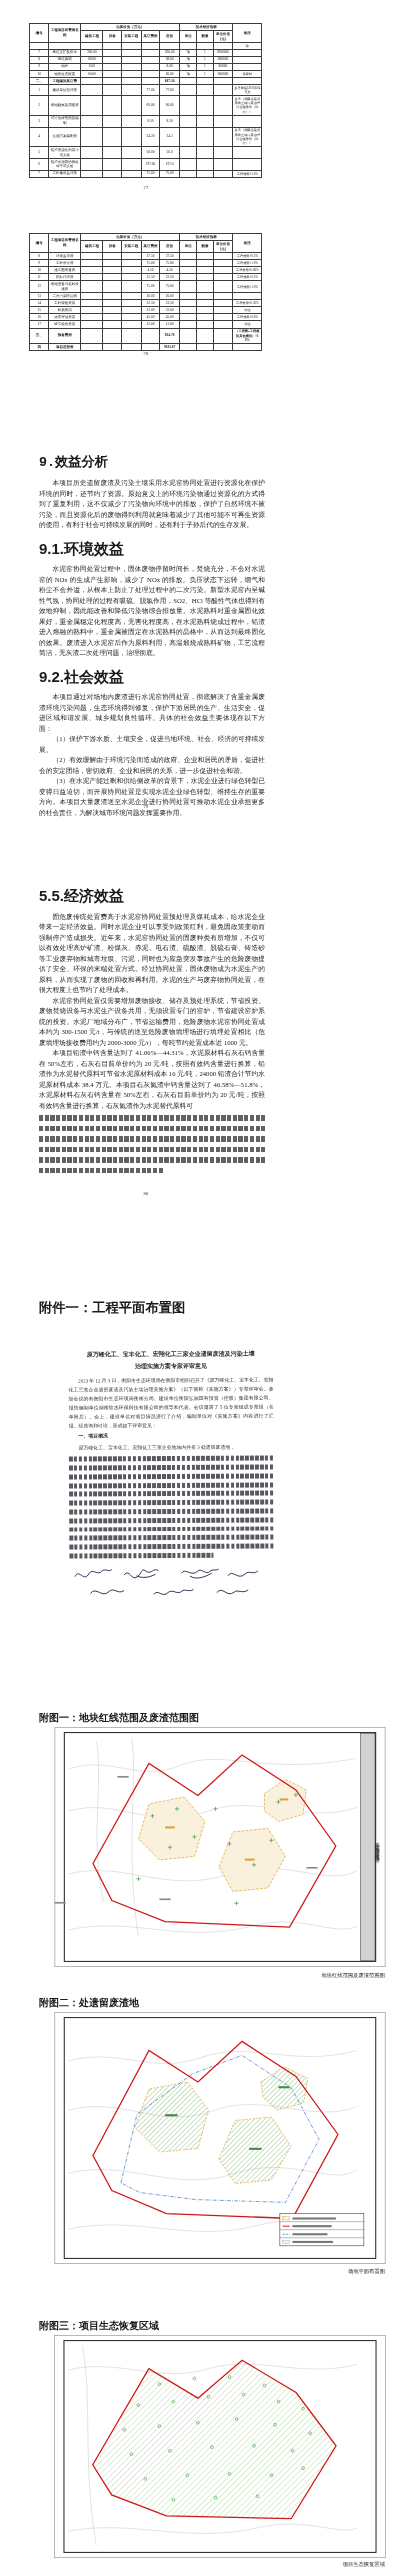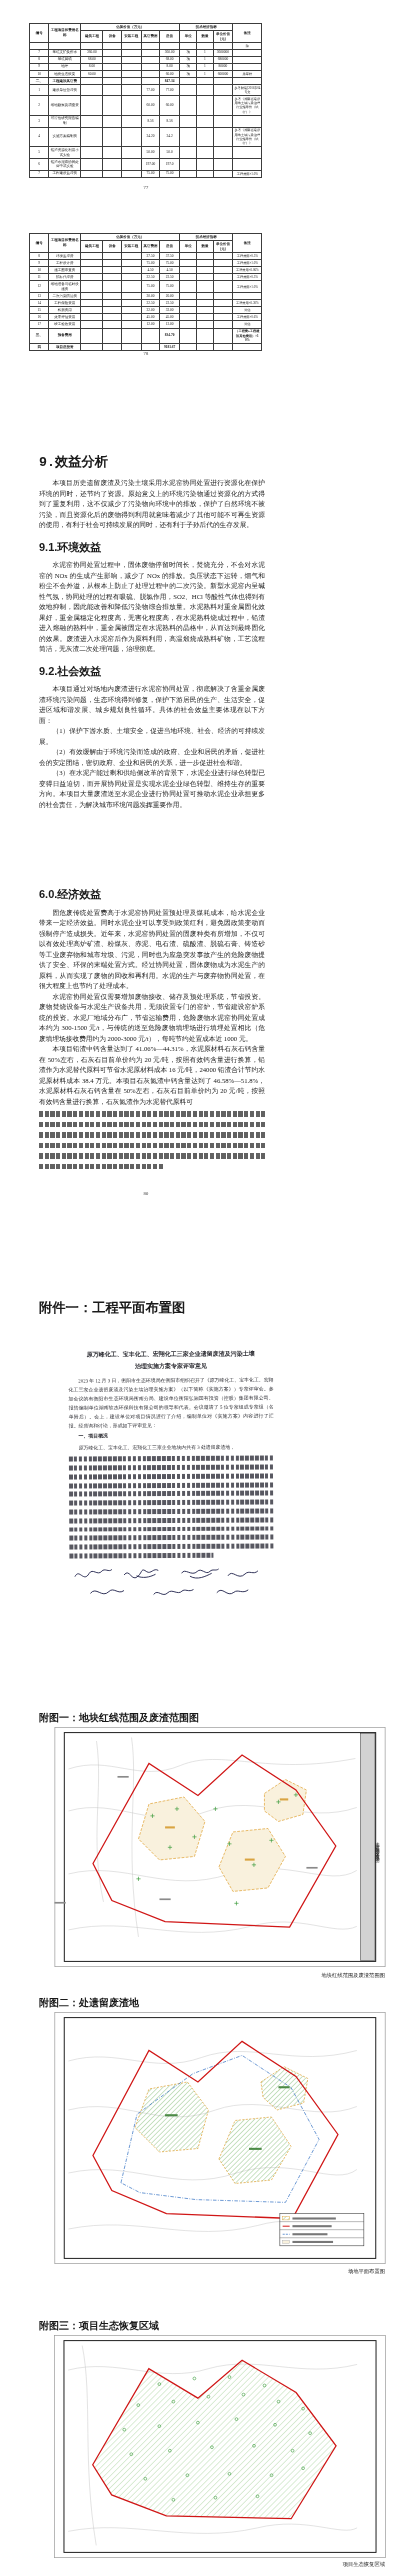--- a/index.html
+++ b/index.html
@@ -17,21 +17,21 @@
   #table1{top:23px;left:29.4px;}
   #table2{top:233px;left:29.4px;}
 
   .pagenum{position:absolute;left:29.4px;width:233px;text-align:center;font-size:4.6px;color:#333;}
   #pn77{top:185px;} #pn78{top:351px;} #pn79{top:804px;} #pn80{top:1191px;}
 
   
   .textcol{position:absolute;left:39px;width:226px;text-align:justify;}
   #benefit{top:453px;} #economic{top:878px;}
   .h1{font-family:Liberation Mono, monospace;font-weight:bold;font-size:13.3px;margin:0 0 7px 0;}
-  .h2{font-family:"Liberation Sans",sans-serif;font-weight:bold;font-size:11px;margin:9px 0 5.6px 0;}
+  .h2{font-family:"Liberation Sans",sans-serif;font-weight:bold;font-size:15px;margin:9px 0 5.6px 0;}
   .para{font-size:6.7px;line-height:10.5px;margin:0;text-indent:2em;}
   .greek{height:5.6px;margin:4.2px 0 4.9px 0;
          background:repeating-linear-gradient(90deg,#474747 0 4.2px,rgba(0,0,0,0) 4.2px 5.7px);
          opacity:.85;filter:blur(0.2px);}
 
   
   #attach-heading{position:absolute;left:39px;top:1299px;font-family:"Liberation Sans",sans-serif;
                   font-weight:bold;font-size:13.3px;}
   .scan{position:absolute;left:69px;top:1348px;width:205px;transform:rotate(-0.3deg);
         color:#2d2d33;text-align:justify;}
@@ -468,21 +468,21 @@
       <p class="para">水泥窑协同处置过程中，固体废物停留时间长，焚烧充分，不会对水泥窑的 NOx 的生成产生影响，减少了 NOx 的排放。负压状态下运转，烟气和粉尘不会外溢，从根本上防止了处理过程中的二次污染。新型水泥窑内呈碱性气氛，协同处理的过程有吸硫、脱氯作用，SO2、HCl 等酸性气体也得到有效地抑制，因此能改善和降低污染物综合排放量。水泥熟料对重金属固化效果好，重金属稳定化程度高，无害化程度高，在水泥熟料烧成过程中，铅渣进入熔融的熟料中，重金属被固定在水泥熟料的晶格中，从而达到最终固化的效果。废渣进入水泥窑后作为原料利用，高温煅烧成熟料矿物，工艺流程简洁，无灰渣二次处理问题，治理彻底。</p>
       <div class="h2">9.2.社会效益</div>
       <p class="para">本项目通过对场地内废渣进行水泥窑协同处置，彻底解决了含重金属废渣环境污染问题，生态环境得到修复，保护下游居民的生产、生活安全，促进区域和谐发展、城乡规划良性循环。具体的社会效益主要体现在以下方面：</p>
       <p class="para">（1）保护下游水质、土壤安全，促进当地环境、社会、经济的可持续发展。</p>
       <p class="para">（2）有效缓解由于环境污染而造成的政府、企业和居民的矛盾，促进社会的安定团结，密切政府、企业和居民的关系，进一步促进社会和谐。</p>
       <p class="para">（3）在水泥产能过剩和供给侧改革的背景下，水泥企业进行绿色转型已变得日益迫切，而开展协同处置是实现水泥企业绿色转型、维持生存的重要方向。本项目大量废渣送至水泥企业进行协同处置可推动水泥企业承担更多的社会责任，为解决城市环境问题发挥重要作用。</p>
     </div>
   <div id="pn79" class="pagenum">79</div>
 
   <div id="economic" class="textcol">
-      <div class="h2">6.0.经济效益</div>
+      <div class="h2">5.5.经济效益</div>
       <p class="para">固危废传统处置费高于水泥窑协同处置预处理及煤耗成本，给水泥企业带来一定经济效益。同时水泥企业可以享受到政策红利，避免因政策变动而强制停产造成损失。近年来，水泥窑协同处置的固废种类有所增加，不仅可以有效处理高炉矿渣、粉煤灰、赤泥、电石渣、硫酸渣、脱硫石膏、铸造砂等工业废弃物和城市垃圾、污泥，同时也为应急突发事故产生的危险废物提供了安全、环保的末端处置方式。经过协同处置，固体废物成为水泥生产的原料，从而实现了废物的回收和再利用。水泥的生产与废弃物协同处置，在很大程度上也节约了处理成本。</p>
       <p class="para">水泥窑协同处置仅需要增加废物接收、储存及预处理系统，节省投资。废物焚烧设备与水泥生产设备共用，无须设置专门的窑炉，节省建设窑炉系统的投资。水泥厂地域分布广，节省运输费用，危险废物水泥窑协同处置成本约为 300-1500 元/t，与传统的送至危险废物填埋场进行填埋处置相比（危废填埋场接收费用约为 2000-3000 元/t），每吨节约处置成本近 1000 元。</p>
       <p class="para">本项目铅渣中钙含量达到了 41.06%—44.31%，水泥原材料石灰石钙含量在 50%左右，石灰石目前单价约为 20 元/吨，按照有效钙含量进行换算，铅渣作为水泥替代原料可节省水泥原材料成本 16 元/吨，24000 铅渣合计节约水泥原材料成本 38.4 万元。本项目石灰氮渣中钙含量达到了 46.58%—51.8%，水泥原材料石灰石钙含量在 50%左右，石灰石目前单价约为 20 元/吨，按照有效钙含量进行换算，石灰氮渣作为水泥替代原料可</p>
       <div class="greek"></div>
       <div class="greek"></div>
       <div class="greek"></div>
       <div class="greek"></div>
       <div class="greek"></div>
       <div class="greek" style="width: 55%;"></div>
     </div>

